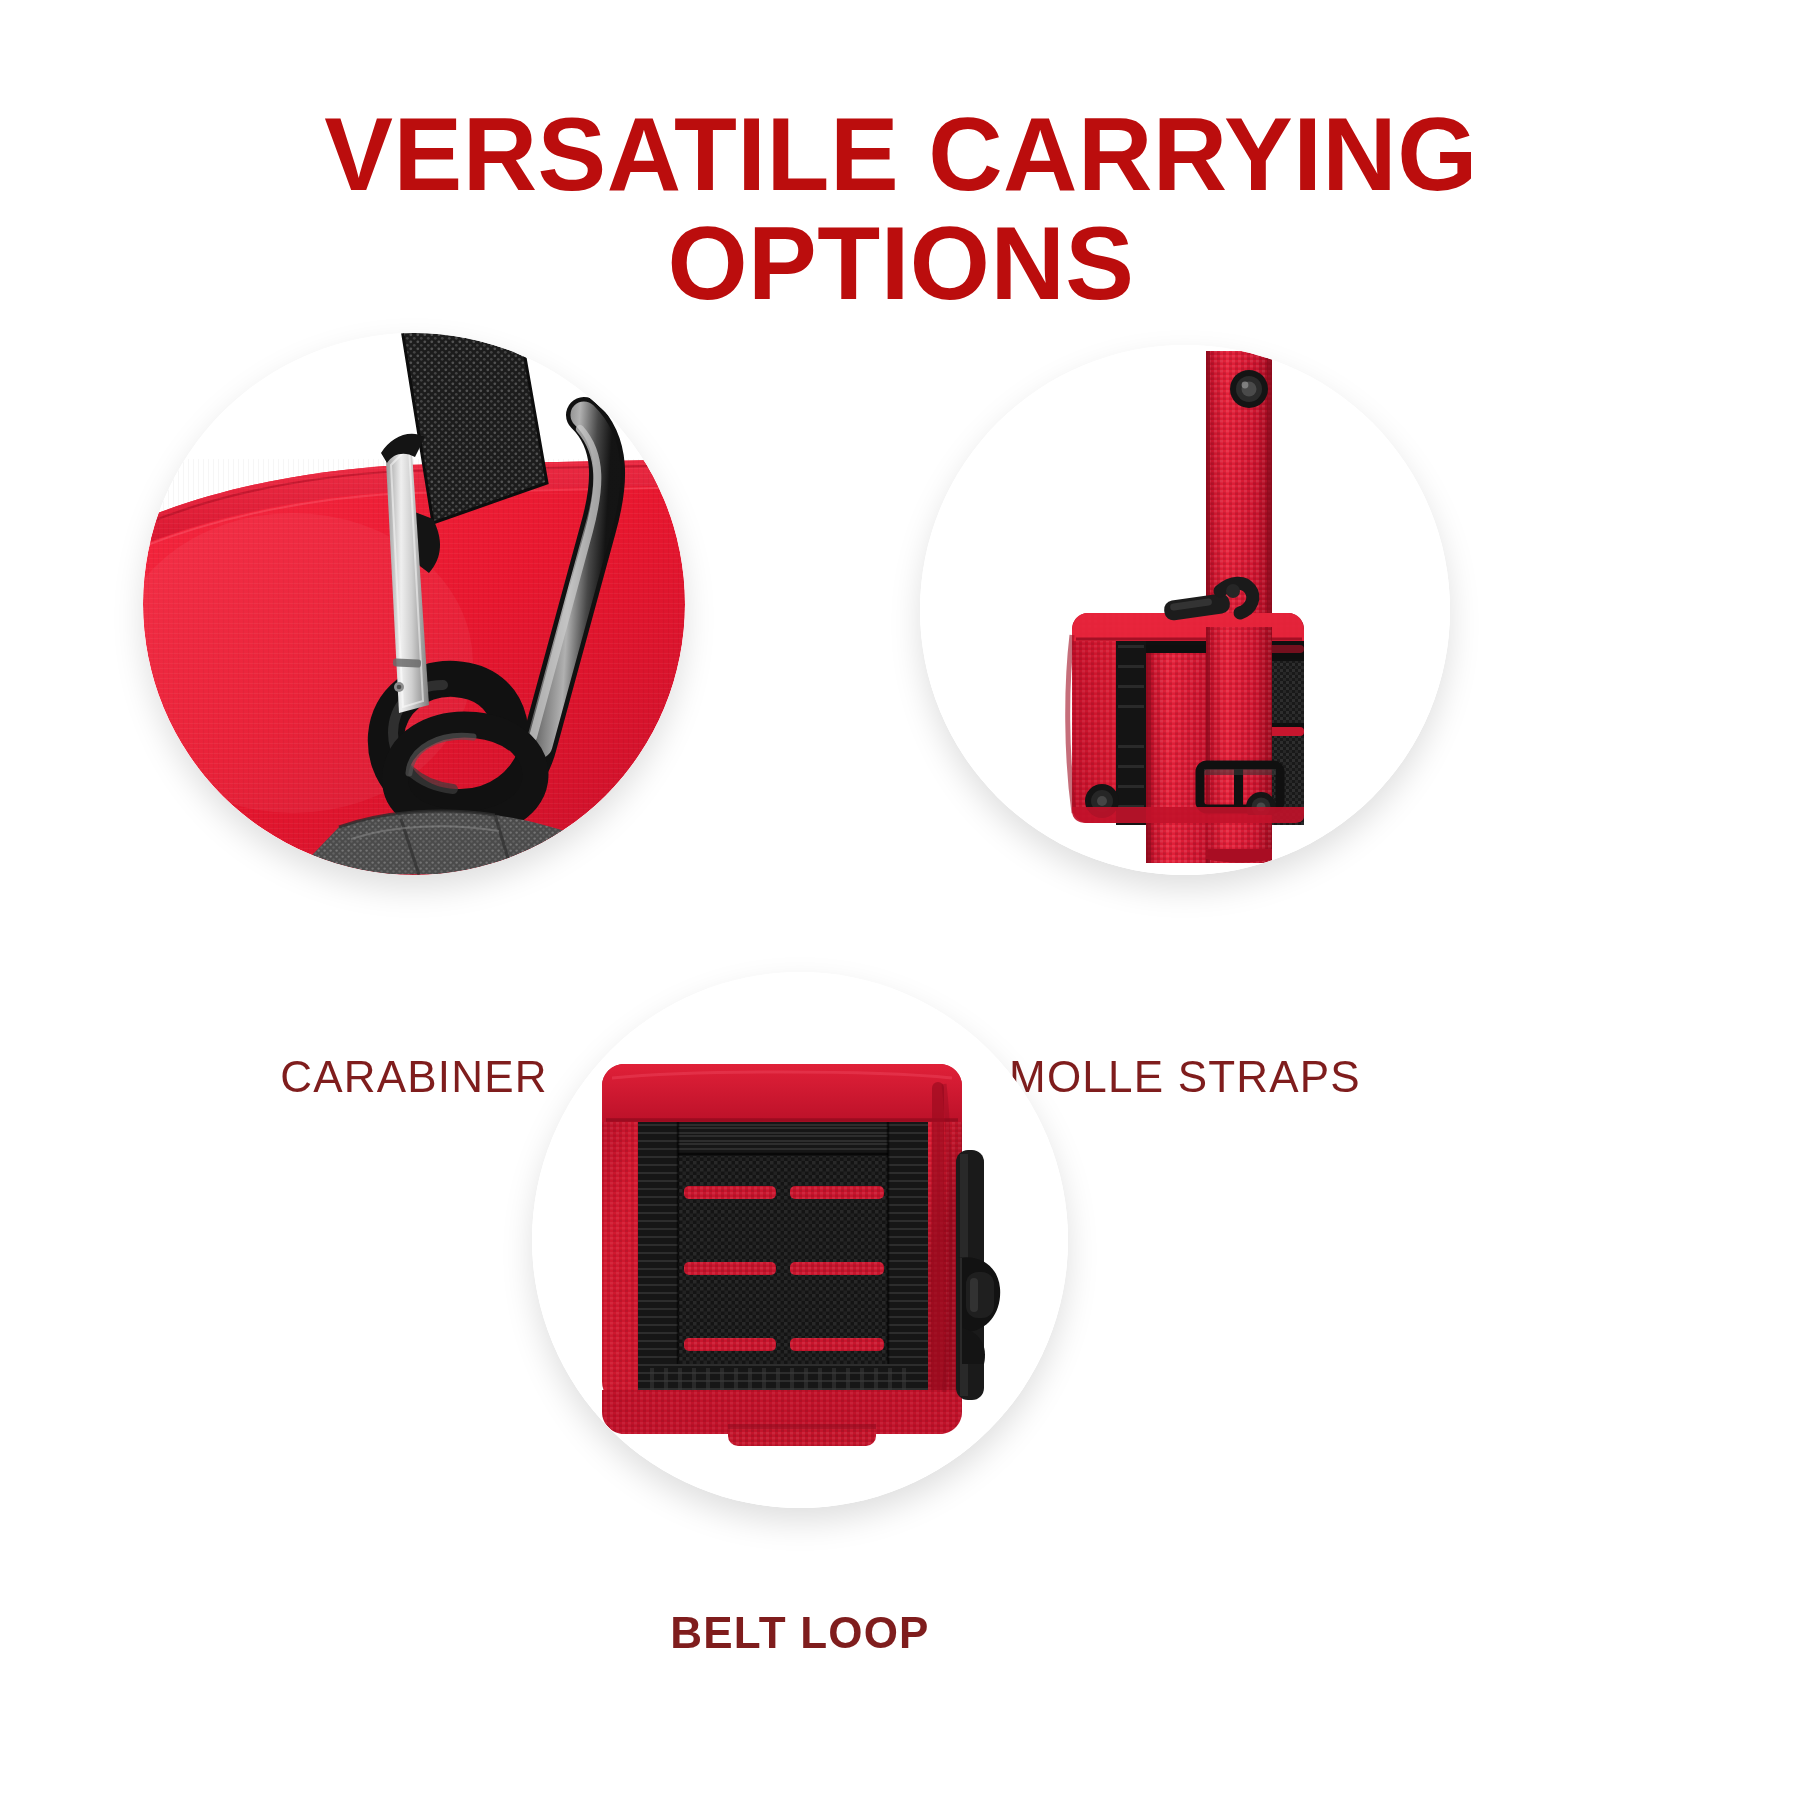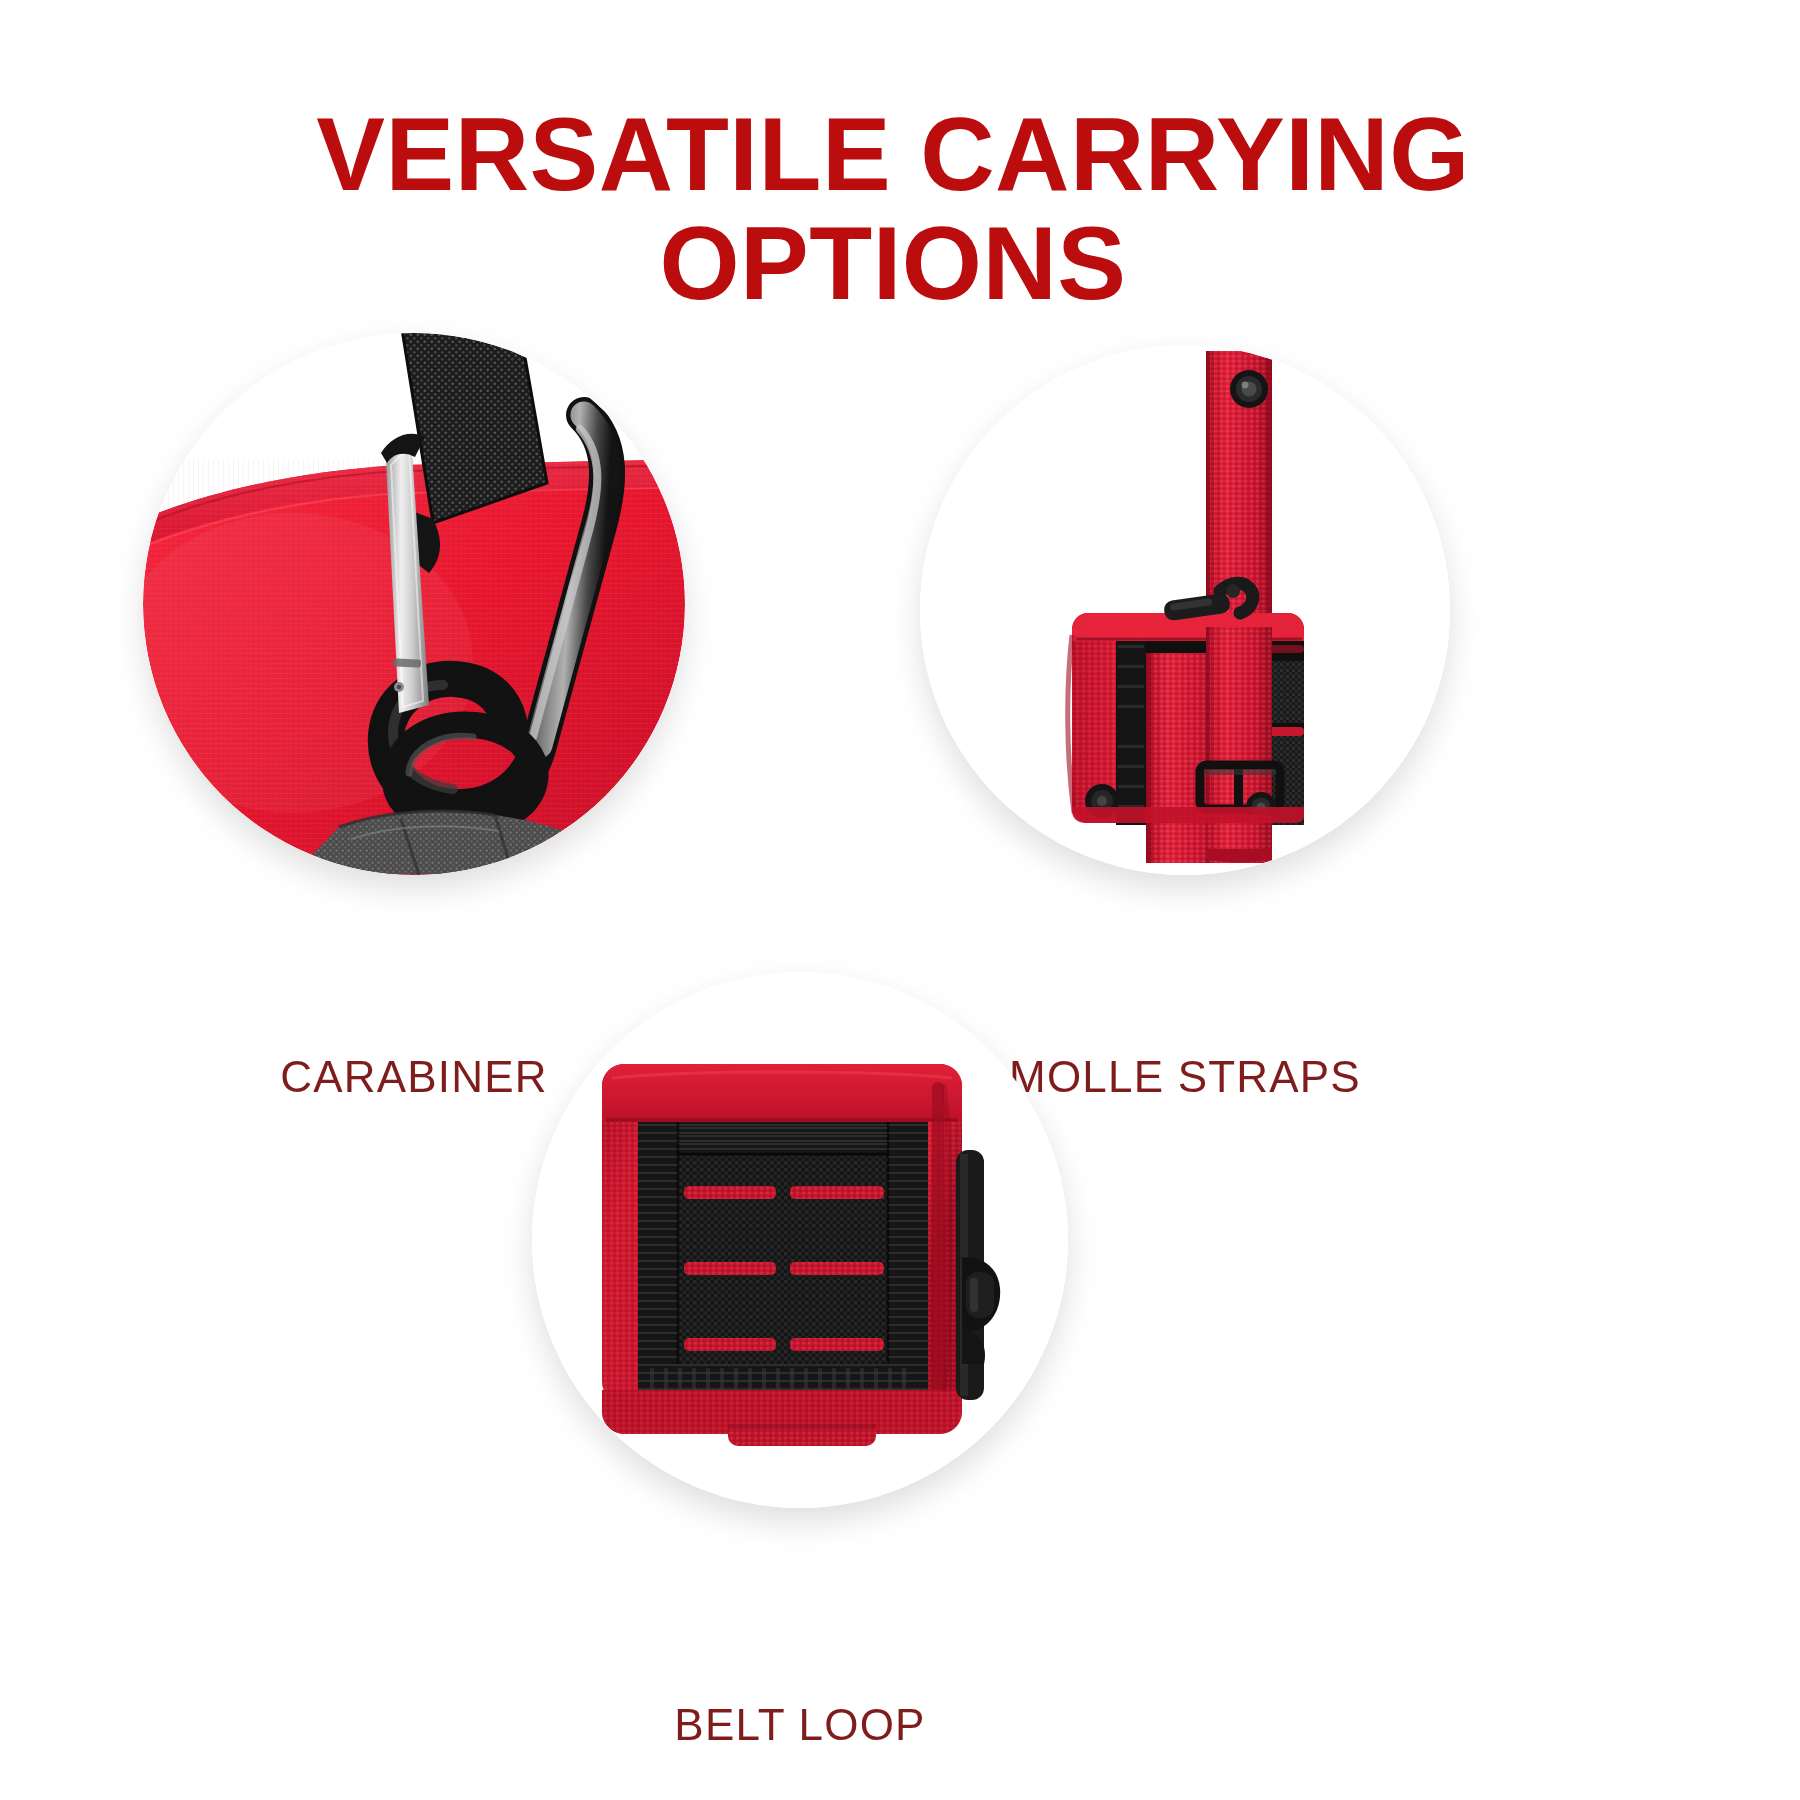--- a/index.html
+++ b/index.html
@@ -7,21 +7,21 @@
     width: 1800px; height: 1800px;
     background: #ffffff;
     font-family: "Liberation Sans", sans-serif;
     overflow: hidden;
   }
   .page { position: relative; width: 1800px; height: 1800px; background: #fff; }
 
   
   .title {
     position: absolute;
-    left: 0; top: 100px;
+    left: 8px; top: 100px;
     width: 1786px;
     text-align: center;
     color: #BB0D0D;
     font-size: 103px;
     line-height: 1.06;
     font-weight: bold;
     letter-spacing: 0.5px;
     text-transform: uppercase;
   }
   .title .l2 { display: block; }
@@ -62,21 +62,21 @@
     color: #7f1d1d;
     font-size: 44px;
     font-weight: normal;
     letter-spacing: 1.2px;
     text-align: center;
     white-space: nowrap;
     text-transform: uppercase;
   }
   #cap-carabiner { left: 64px;  top: 1052px; width: 700px; }
   #cap-molle     { left: 835px; top: 1052px; width: 700px; }
-  #cap-belt      { left: 450px; top: 1700px; width: 700px; }
+  #cap-belt      { left: 450px; top: 1608px; width: 700px; font-weight: bold; }
 </style>
 </head>
 <body>
 
 <div class="page">
 
   <h1 class="title">
     <span class="l1">VERSATILE CARRYING</span>
     <span class="l2">OPTIONS</span>
   </h1>

